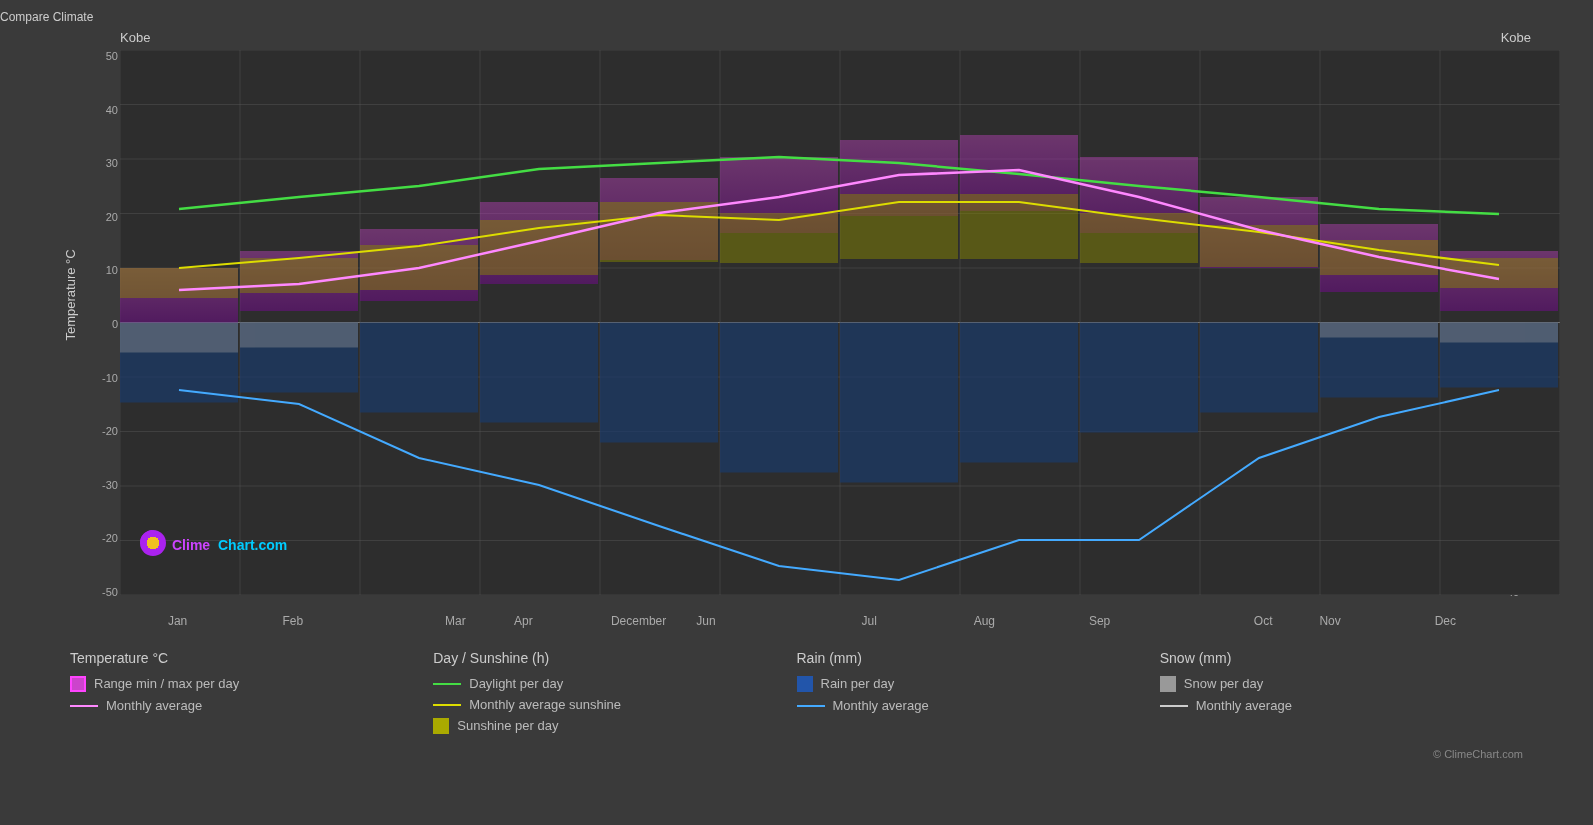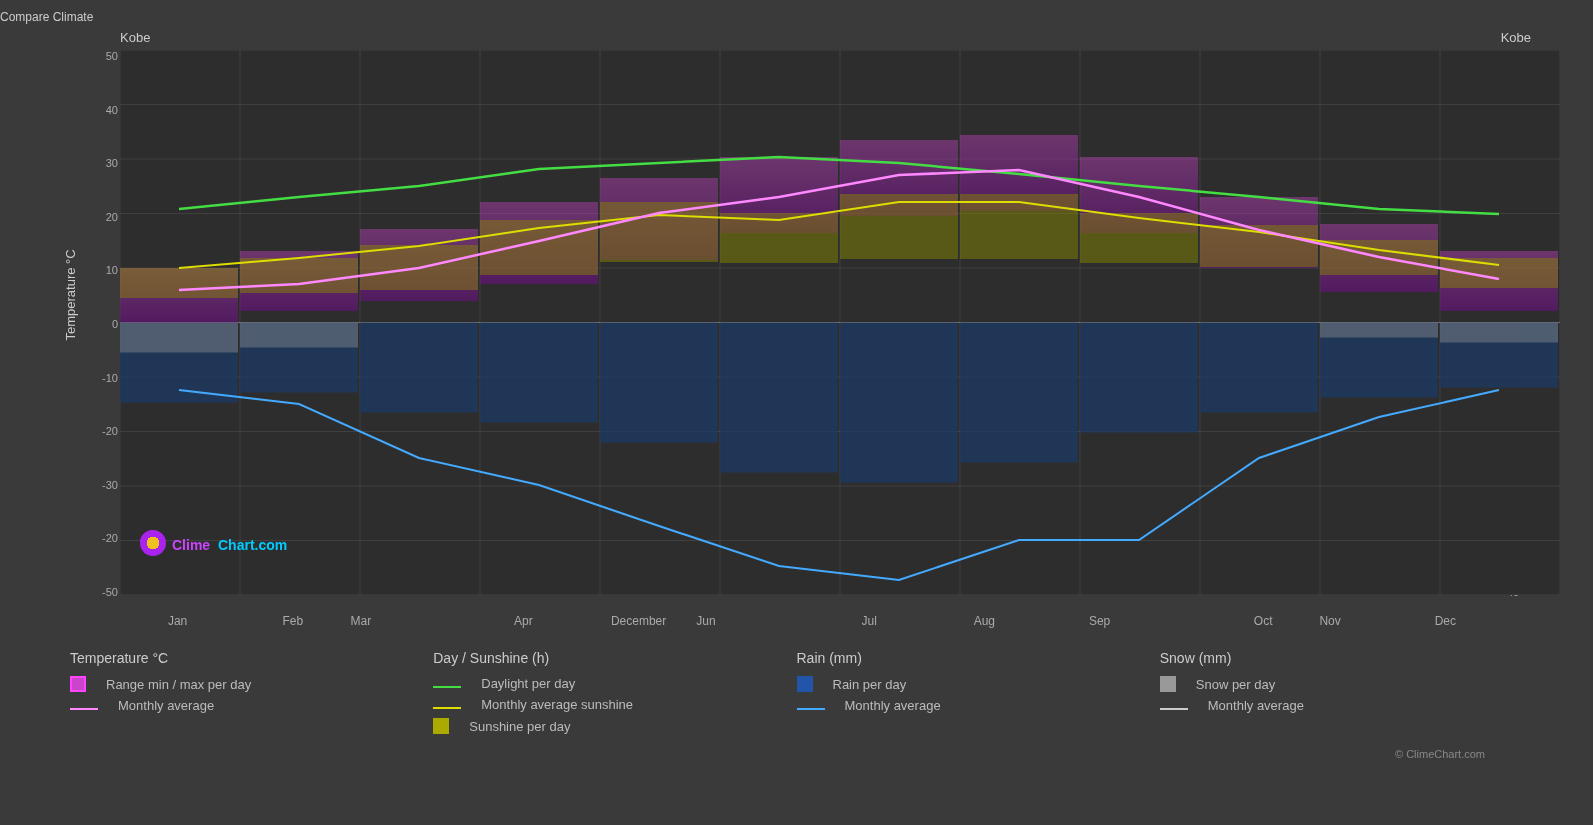--- a/index.html
+++ b/index.html
@@ -38,42 +38,41 @@
       flex-direction: column;
       gap: 6px;
     }
     .legend-title {
       font-size: 14px;
       color: #ccc;
       margin-bottom: 4px;
     }
     .legend-item {
       display: flex;
-      align-items: center;
-      gap: 20px;
+      gap: 8px;
       font-size: 13px;
       color: #bbb;
     }
     .legend-swatch {
       width: 16px;
       height: 16px;
       display: inline-block;
       flex-shrink: 0;
     }
     .legend-line {
       width: 28px;
       height: 3px;
       display: inline-block;
       flex-shrink: 0;
     }
     .copyright {
       text-align: right;
       font-size: 11px;
       color: #888;
-      padding: 2px 108px;
+      padding: 2px 70px;
     }
   </style>
 </head>
 <body>
 
 <div class="page-title">Compare Climate</div>
 
 <div style="position:relative; margin: 0 60px 0 80px; height: 610px;">
 
   <div class="left-axis-label">Temperature °C</div>
@@ -262,21 +261,21 @@
           <stop offset="50%" stop-color="#aa22ee"></stop>
           <stop offset="100%" stop-color="#aa22ee"></stop>
         </radialGradient>
       </defs>
     </g>
   </svg>
 
   <div style="position:absolute;left:40px;bottom:10px;right:30px;display:flex;justify-content:space-between;font-size:12px;color:#aaa;">
     <span style="width:120px;text-align:center;">Jan</span>
     <span style="width:120px;text-align:center;">Feb</span>
-    <span style="width:120px;text-align:left;">Mar</span>
+    <span style="width:120px;text-align:right;">Mar</span>
     <span style="width:120px;text-align:center;">Apr</span>
     <span style="width:120px;text-align:center;">December</span>
     <span style="width:120px;text-align:left;">Jun</span>
     <span style="width:120px;text-align:center;">Jul</span>
     <span style="width:120px;text-align:center;">Aug</span>
     <span style="width:120px;text-align:center;">Sep</span>
     <span style="width:120px;text-align:right;">Oct</span>
     <span style="width:120px;text-align:center;">Nov</span>
     <span style="width:120px;text-align:center;">Dec</span>
   </div>

